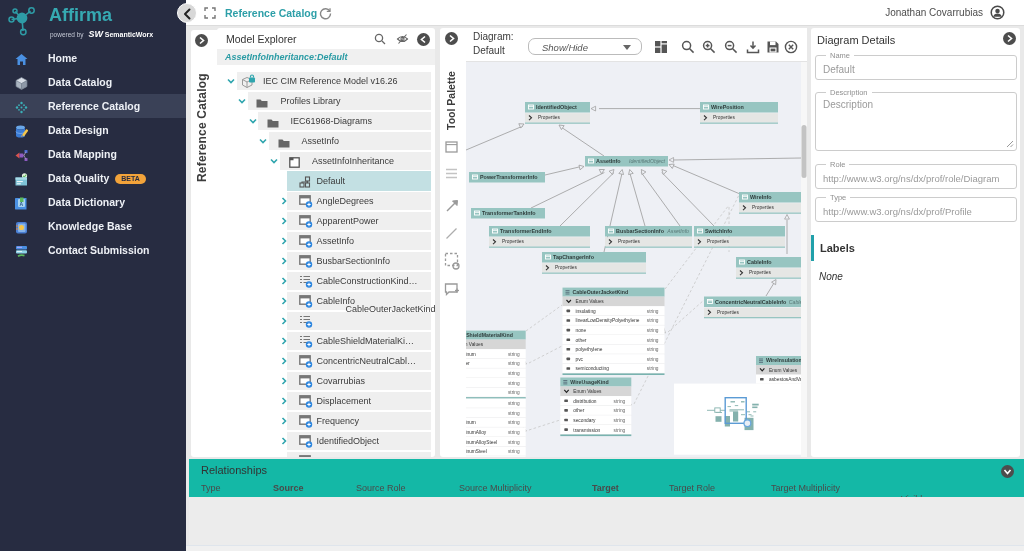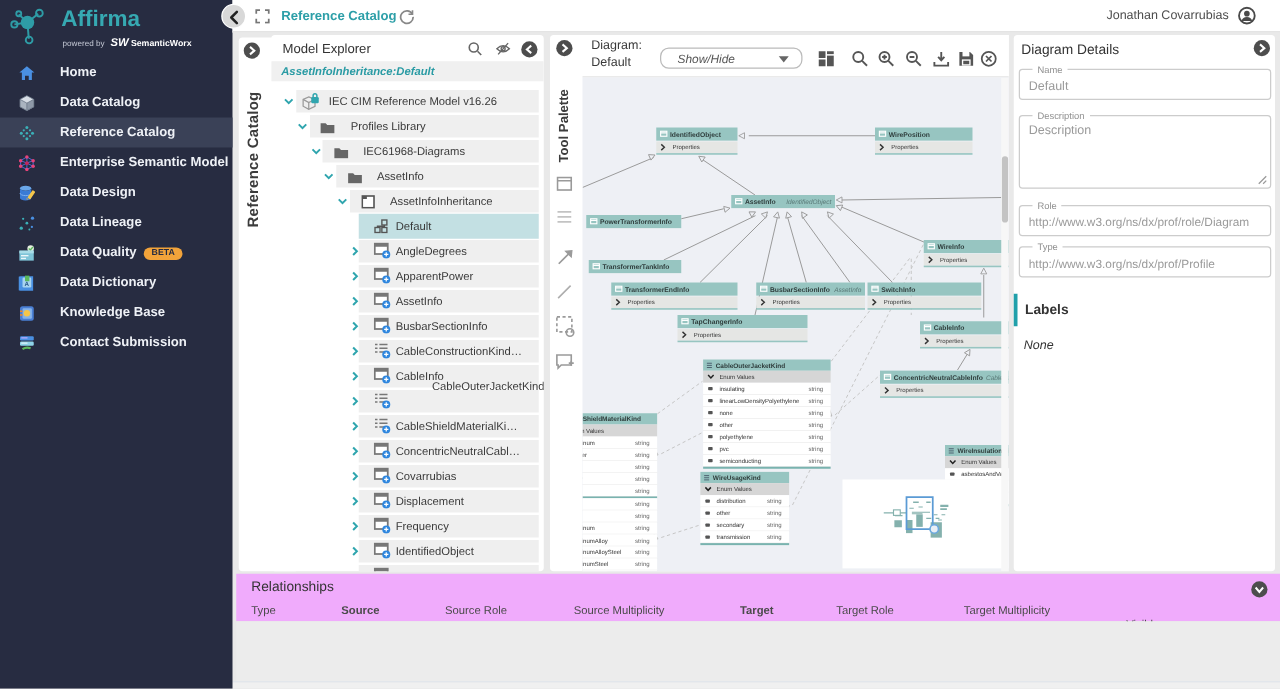--- a/index.html
+++ b/index.html
@@ -57,21 +57,21 @@
 #details { left:811px; top:28px; width:209px; height:429px; }
 #dd-title { position:absolute; left:6px; top:6px; font-size:11px; color:#333; }
 .finput { position:absolute; left:4px; width:202px; border:1px solid #ccc; border-radius:3px; background:#fff; }
 .flab { position:absolute; top:-5px; left:10px; background:#fff; padding:0 4px; font-size:7.5px; color:#909090; }
 .fval { position:absolute; left:7px; top:8px; font-size:10px; color:#9a9a9a; white-space:nowrap; }
 #lab-head { position:absolute; left:0; top:207px; width:209px; height:26px; }
 #lab-bar { position:absolute; left:0; top:0; width:3px; height:26px; background:#21a0aa; }
 #lab-txt { position:absolute; left:9px; top:7px; font-size:11px; font-weight:bold; color:#333; }
 #lab-none { position:absolute; left:8px; top:243px; font-size:10px; font-style:italic; color:#333; }
 
-#relpanel { left:189px; top:459px; width:835px; height:38px; background:#f0abfc; }
+#relpanel { left:189px; top:459px; width:835px; height:38px; background:#14b8a6; }
 #rel-title { position:absolute; left:12px; top:5px; font-size:11px; color:#333; }
 .rhead { position:absolute; top:24px; font-size:9px; color:#4a4a4a; }
 #relbody { left:189px; top:497px; width:835px; height:48px; background:#ececec; }
 #botline { left:186px; top:545px; width:838px; height:1px; background:#dfe5ec; }
 #botstrip { left:186px; top:546px; width:838px; height:5px; background:#f0f0f0; }
 
 .dcirc { position:absolute; width:13px; height:13px; border-radius:50%; background:#4d4d4d; }
 .dcirc svg { position:absolute; left:0; top:0; }
 </style>
 </head>
@@ -118,56 +118,39 @@
             <circle cx="4" cy="4.2" r="0.9"></circle>
             <circle cx="9" cy="4.2" r="0.9"></circle>
             <circle cx="4" cy="8.8" r="0.9"></circle>
             <circle cx="9" cy="8.8" r="0.9"></circle>
             <circle cx="6.5" cy="6.5" r="1"></circle>
           </svg></span>
         <span class="lbl">Reference Catalog</span>
       </div>
       <div class="mi">
         <span class="ic"><svg width="13" height="13" viewBox="0 0 13 13">
-            <g stroke="#4a6ad4" stroke-width="0.8" fill="none">
-              <path d="M6.5 1.5 L11.5 4.5 L11.5 9 L6.5 11.5 L1.5 9 L1.5 4.5 Z"></path>
-              <path d="M6.5 1.5 L6.5 6.5 M1.5 4.5 L6.5 6.5 L11.5 4.5 M6.5 6.5 L6.5 11.5 M1.5 9 L6.5 6.5 L11.5 9"></path>
-            </g>
-            <g fill="#e8437a">
-              <circle cx="6.5" cy="1.5" r="1.4"></circle>
-              <circle cx="11.5" cy="4.5" r="1.4"></circle>
-              <circle cx="11.5" cy="9" r="1.4"></circle>
-              <circle cx="6.5" cy="11.5" r="1.4"></circle>
-              <circle cx="1.5" cy="9" r="1.4"></circle>
-              <circle cx="1.5" cy="4.5" r="1.4"></circle>
-              <circle cx="6.5" cy="6.5" r="1.5" fill="#c2255a"></circle>
-            </g>
-          </svg></span>
-        <span class="lbl">Enterprise Semantic Model</span>
-      </div>
-      <div class="mi">
-        <span class="ic"><svg width="13" height="13" viewBox="0 0 13 13">
             <ellipse cx="5.5" cy="2.6" rx="4.5" ry="2" fill="#6aa7e8"></ellipse>
             <path d="M1 2.6 V10.4 A4.5 2 0 0 0 10 10.4 V2.6 A4.5 2 0 0 1 1 2.6" fill="#3a7bd5"></path>
             <path d="M1 6.5 A4.5 2 0 0 0 10 6.5" fill="none" stroke="#7fb0ee" stroke-width="0.8"></path>
             <rect x="8.7" y="4" width="2.6" height="7.5" rx="0.6" fill="#f5c64a" transform="rotate(35 10 8)"></rect>
             <path d="M8.2 11.6 L10.2 12.6 L8.8 13 Z" fill="#e8a33a" transform="rotate(35 10 8)"></path>
           </svg></span>
         <span class="lbl">Data Design</span>
       </div>
       <div class="mi">
-        <span class="ic"><svg width="13" height="13" viewBox="0 0 13 13" fill="#3bb0b8">
-            <circle cx="2" cy="10.5" r="1.3"></circle>
-            <circle cx="6.5" cy="6.5" r="1.1"></circle>
-            <circle cx="11" cy="2.5" r="1.3" fill="#4a90e2"></circle>
-            <circle cx="10.5" cy="9.5" r="0.9" fill="#4a90e2"></circle>
-            <circle cx="3.5" cy="3" r="0.9"></circle>
-            <circle cx="8.5" cy="11.5" r="0.8"></circle>
+        <span class="ic"><svg width="13" height="13" viewBox="0 0 13 13">
+            <path d="M0.5 6.5 L4.5 3.5 V9.5 Z" fill="#d9534f"></path>
+            <rect x="4.5" y="4.5" width="4" height="4" rx="0.8" fill="#8e5ac2"></rect>
+            <rect x="9.5" y="1" width="3" height="3" rx="0.6" fill="#4a6ad4"></rect>
+            <rect x="9.5" y="9" width="3" height="3" rx="0.6" fill="#8e5ac2"></rect>
+            <g stroke="#a9b" stroke-width="0.8" fill="none">
+              <path d="M8.5 6.5 H9 M9 6.5 L11 2.5 M9 6.5 L11 10.5"></path>
+            </g>
           </svg></span>
-        <span class="lbl">Data Lineage</span>
+        <span class="lbl">Data Mapping</span>
       </div>
       <div class="mi">
         <span class="ic"><svg width="13" height="13" viewBox="0 0 13 13">
             <circle cx="9.5" cy="2.8" r="2.6" fill="#e6f0e0"></circle>
             <path d="M8 2.8 L9.3 4 L11.3 1.6" stroke="#5cb85c" stroke-width="1.1" fill="none"></path>
             <rect x="0.5" y="4.5" width="11.5" height="8" fill="#7fc4d8"></rect>
             <rect x="0.5" y="4.5" width="11.5" height="2.2" fill="#a8dce8"></rect>
             <rect x="1.8" y="8" width="6" height="1.1" fill="#fff" opacity="0.85"></rect>
             <rect x="1.8" y="10.2" width="4" height="1.1" fill="#fff" opacity="0.85"></rect>
           </svg></span>

